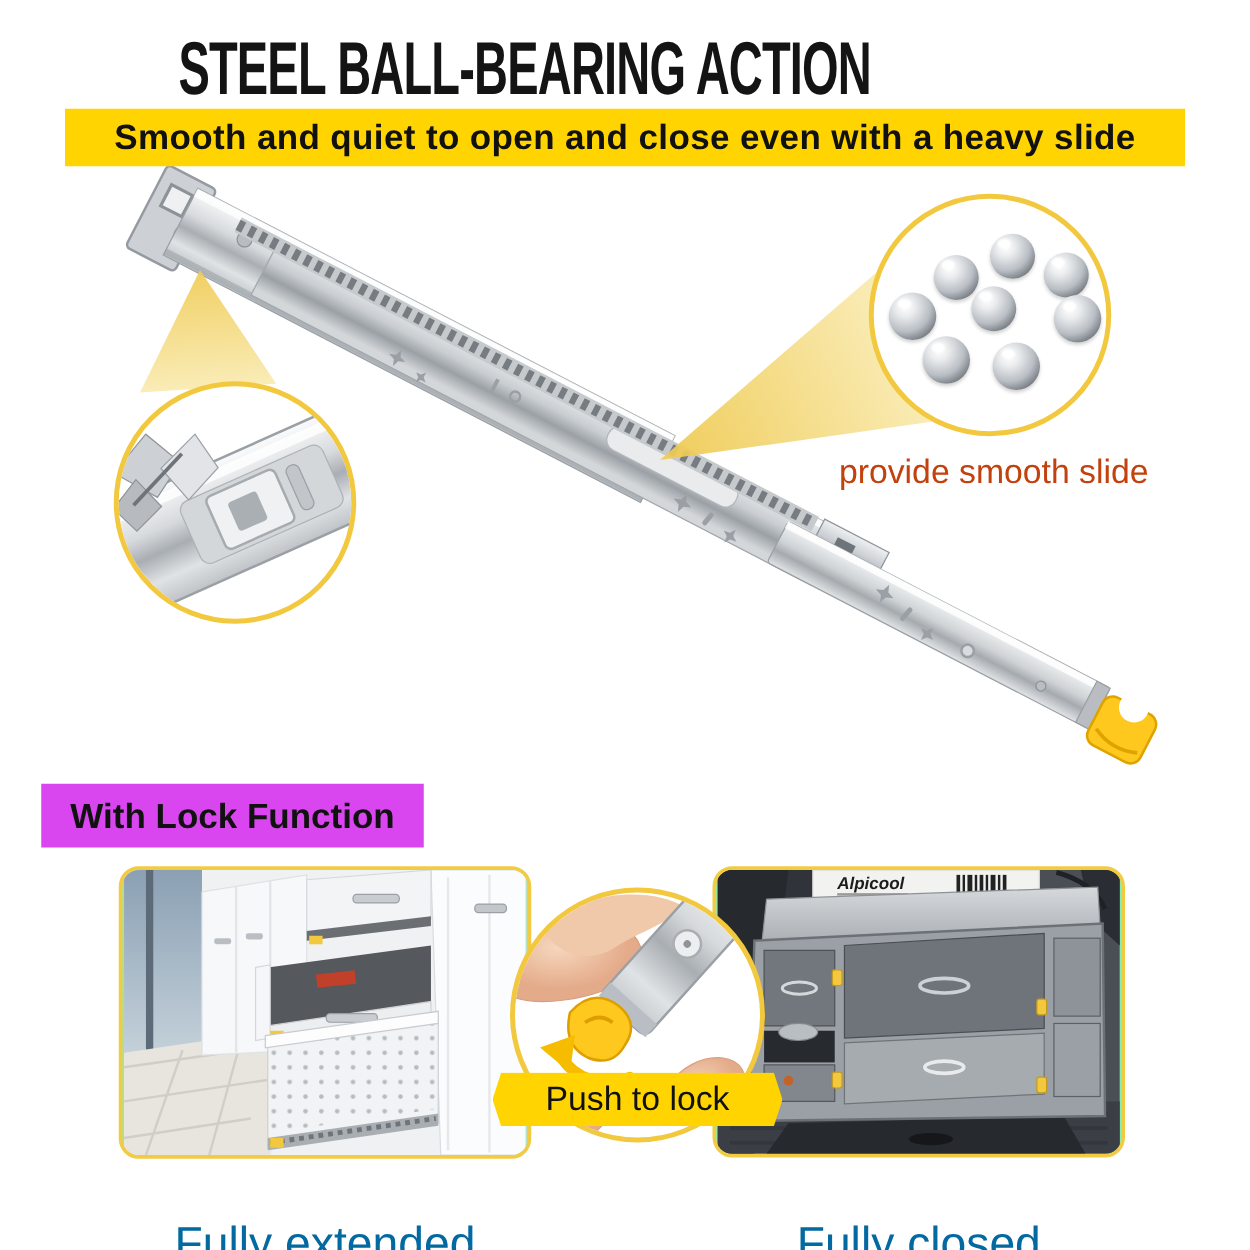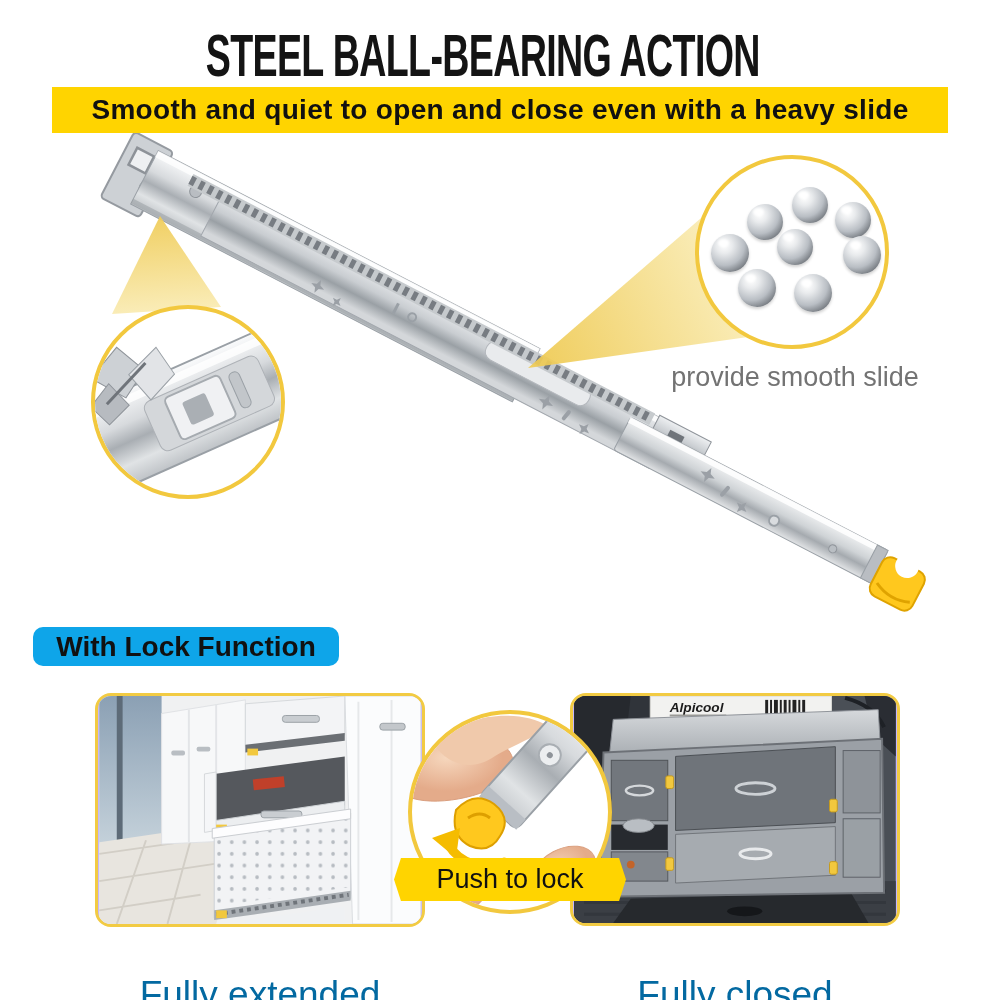--- a/index.html
+++ b/index.html
@@ -1,21 +1,21 @@
 <!DOCTYPE html>
 <html><head>
 <meta charset="utf-8">
 <style>
   * { margin:0; padding:0; box-sizing:border-box; }
   html,body { background:#fff; }
   body { font-family:"Liberation Sans", sans-serif; color:#111; }
   #canvas { position:relative; width:1000px; height:1000px; background:#fff; overflow:hidden; }
 
   
-  .title-wrap { position:absolute; left:0; top:22px; width:965px; text-align:center; z-index:3; }
+  .title-wrap { position:absolute; left:0; top:22px; width:965px; text-align:left; z-index:3; }
   .title-inner { display:inline-block; font-weight:bold; font-size:57px; letter-spacing:-1px;
                  transform:scale(0.66,1.05); transform-origin:center; white-space:nowrap; color:#141414; }
   .banner { position:absolute; left:52px; top:87px; width:896px; height:46px; z-index:3;
             background:#FFD400; display:flex; align-items:center; justify-content:center;
             font-weight:bold; font-size:28px; letter-spacing:.3px; color:#111; white-space:nowrap; }
 
   
   .hero-svg { position:absolute; left:0; top:0; width:1000px; height:1000px; z-index:1; }
 
   .callout-circle { position:absolute; width:194px; height:194px; border-radius:50%;
@@ -26,29 +26,29 @@
   .ball { position:absolute; border-radius:50%;
           background:radial-gradient(circle at 35% 30%, #ffffff 0%, #e9ebed 22%, #b9bec4 55%, #73787e 80%, #4b4f54 100%);
           box-shadow:0 2px 3px rgba(0,0,0,.18); }
   .ball::after { content:""; position:absolute; left:18%; top:12%; width:30%; height:22%;
                  background:rgba(255,255,255,.95); border-radius:50%; filter:blur(1px); }
 
   .callout-label { position:absolute; width:330px; text-align:center; z-index:2; }
   #balls-label  { left:630px; top:362px; }
   #buffer-label { left:36px;  top:512px; }
   .callout-label .lbl-title { font-weight:bold; font-size:28px; line-height:35px; color:#121212; }
-  .callout-label .lbl-sub   { font-size:27px; line-height:31px; color:#737373; }
+  .callout-label .lbl-sub   { font-size:27px; line-height:31px; color:#c2410c; }
 
   
-  .lock-badge { position:absolute; left:33px; top:627px; width:306px; height:39px; z-index:2;
-                background:#0ea5e9; border-radius:10px; display:flex; align-items:center; justify-content:center;
+  .lock-badge { position:absolute; left:33px; top:627px; width:306px; height:51px; z-index:2;
+                background:#d946ef; border-radius:0; display:flex; align-items:center; justify-content:center;
                 font-weight:bold; font-size:28px; color:#111; }
 
   .photo { position:absolute; width:330px; height:234px; border:3px solid #F2CB43; border-radius:16px;
-           overflow:hidden; background:#c4b5fd; z-index:2; }
+           overflow:hidden; background:#86efac; z-index:2; }
   #photo-extended { left:95px;  top:693px; }
   #photo-closed   { left:570px; top:693px; height:233px; }
   .photo svg { display:block; width:100%; height:100%; }
 
   .push-circle { position:absolute; left:408px; top:710px; width:204px; height:204px; border-radius:50%;
                  border:4px solid #F2C83E; background:#fff; overflow:hidden; z-index:5; }
   .push-band { position:absolute; left:394px; top:858px; width:232px; height:43px; z-index:6;
                background:#FFD400; display:flex; align-items:center; justify-content:center;
                font-size:27px; color:#111;
                clip-path:polygon(3% 0, 97% 0, 100% 50%, 97% 100%, 3% 100%, 0 50%); }

